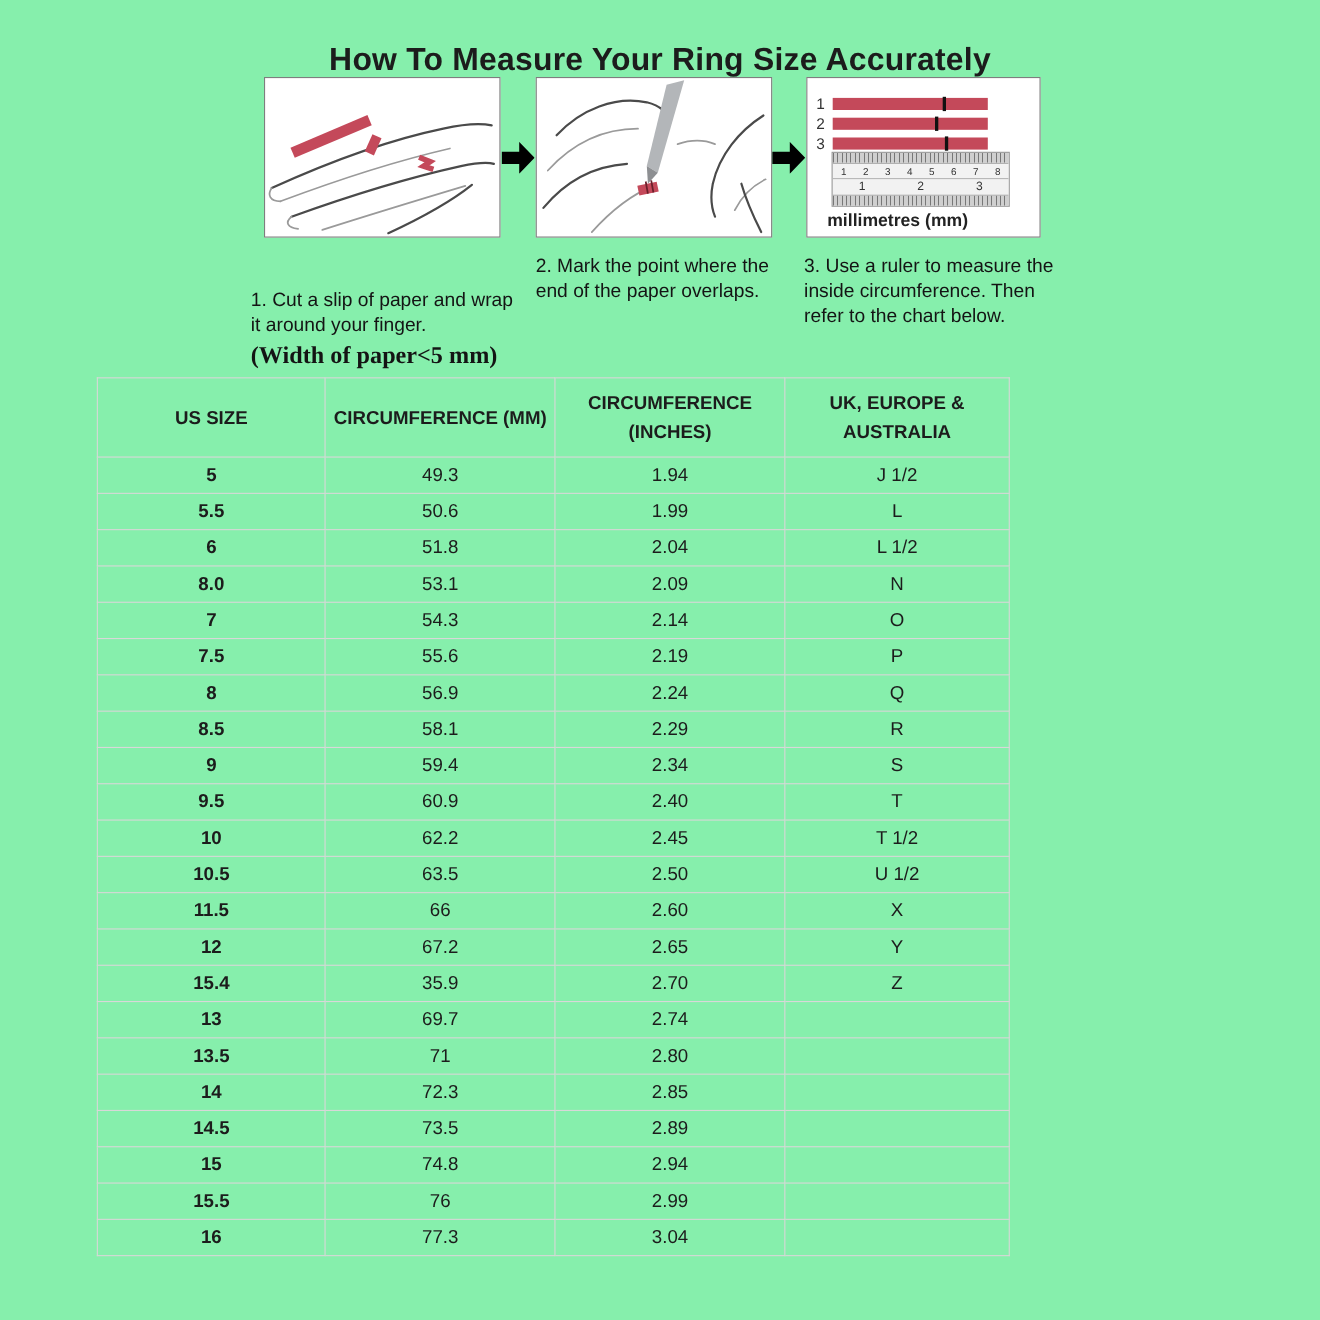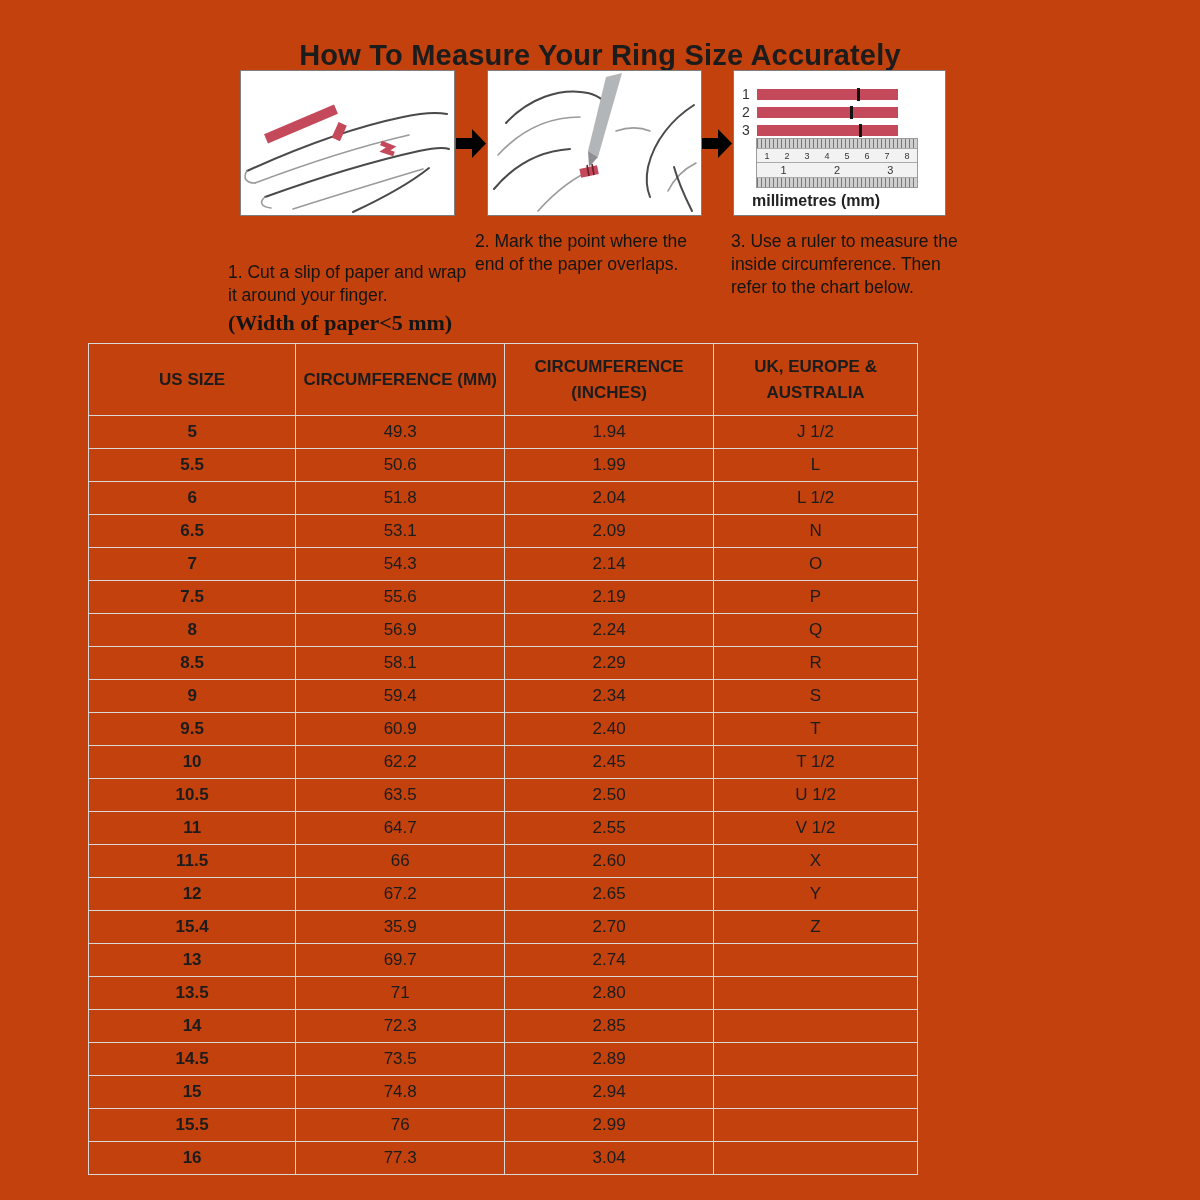--- a/index.html
+++ b/index.html
@@ -5,21 +5,21 @@
   :root{
     --accent-red:#c4495a;
     --panel-border:#7e7e7e;
     --table-border:#d8d8d8;
     --text:#1c1c1c;
     --pencil-gray:#b3b6b9;
     --ruler-gray:#cfcfcf;
   }
   *{box-sizing:border-box;}
   body{margin:0;background:#fff;font-family:"Liberation Sans",sans-serif;color:var(--text);}
-  .page{position:relative;width:1200px;height:1200px;background:#c2410c;overflow:hidden;}
+  .page{position:relative;width:1200px;height:1200px;background:#86efac;overflow:hidden;}
 
   .title{position:absolute;top:20px;left:0;width:100%;text-align:center;
          font-size:29px;font-weight:bold;letter-spacing:0.2px;}
 
   
   .panel{position:absolute;top:70px;height:146px;border:1px solid var(--panel-border);background:#fff;}
   .panel-1{left:240px;width:215px;}
   .panel-2{left:487px;width:215px;}
   .panel-3{left:733px;width:213px;}
   .arrow{position:absolute;top:129px;width:30px;height:29px;}
@@ -42,21 +42,21 @@
   .cm-numbers span{flex:1;text-align:center;font-size:9px;color:#333;}
   .inch-numbers{display:flex;height:15px;align-items:center;background:#f2f2f2;
      border-bottom:1px solid #aaa;}
   .inch-numbers span{flex:1;text-align:center;font-size:11px;color:#333;}
   .ruler-label{position:absolute;left:18px;top:121px;width:178px;
      font-size:16px;font-weight:bold;color:#222;}
 
   
   .caption{position:absolute;top:230px;font-size:17.5px;line-height:1.3;color:#141414;}
   .caption-1{left:228px;width:248px;margin-top:31px;}
-  .caption-2{left:475px;width:222px;}
+  .caption-2{left:487px;width:222px;}
   .caption-3{left:731px;width:238px;}
   .note{font-family:"Liberation Serif",serif;font-weight:bold;font-size:22px;margin-top:2px;}
 
   
   .table-wrap{position:absolute;top:343px;left:88px;width:830px;}
   table{width:100%;border-collapse:collapse;table-layout:fixed;}
   th,td{border:1px solid var(--table-border);text-align:center;vertical-align:middle;
         font-size:17px;color:var(--text);padding:0;}
   th{height:72px;font-weight:bold;white-space:pre-line;line-height:1.5;}
   td{height:33px;}
@@ -197,21 +197,21 @@
       <td>1.99</td>
       <td>L</td>
     </tr>
           <tr>
       <td>6</td>
       <td>51.8</td>
       <td>2.04</td>
       <td>L 1/2</td>
     </tr>
           <tr>
-      <td>6.5</td>
+      <td>8.0</td>
       <td>53.1</td>
       <td>2.09</td>
       <td>N</td>
     </tr>
           <tr>
       <td>7</td>
       <td>54.3</td>
       <td>2.14</td>
       <td>O</td>
     </tr>
@@ -251,26 +251,20 @@
       <td>2.45</td>
       <td>T 1/2</td>
     </tr>
           <tr>
       <td>10.5</td>
       <td>63.5</td>
       <td>2.50</td>
       <td>U 1/2</td>
     </tr>
           <tr>
-      <td>11</td>
-      <td>64.7</td>
-      <td>2.55</td>
-      <td>V 1/2</td>
-    </tr>
-          <tr>
       <td>11.5</td>
       <td>66</td>
       <td>2.60</td>
       <td>X</td>
     </tr>
           <tr>
       <td>12</td>
       <td>67.2</td>
       <td>2.65</td>
       <td>Y</td>

